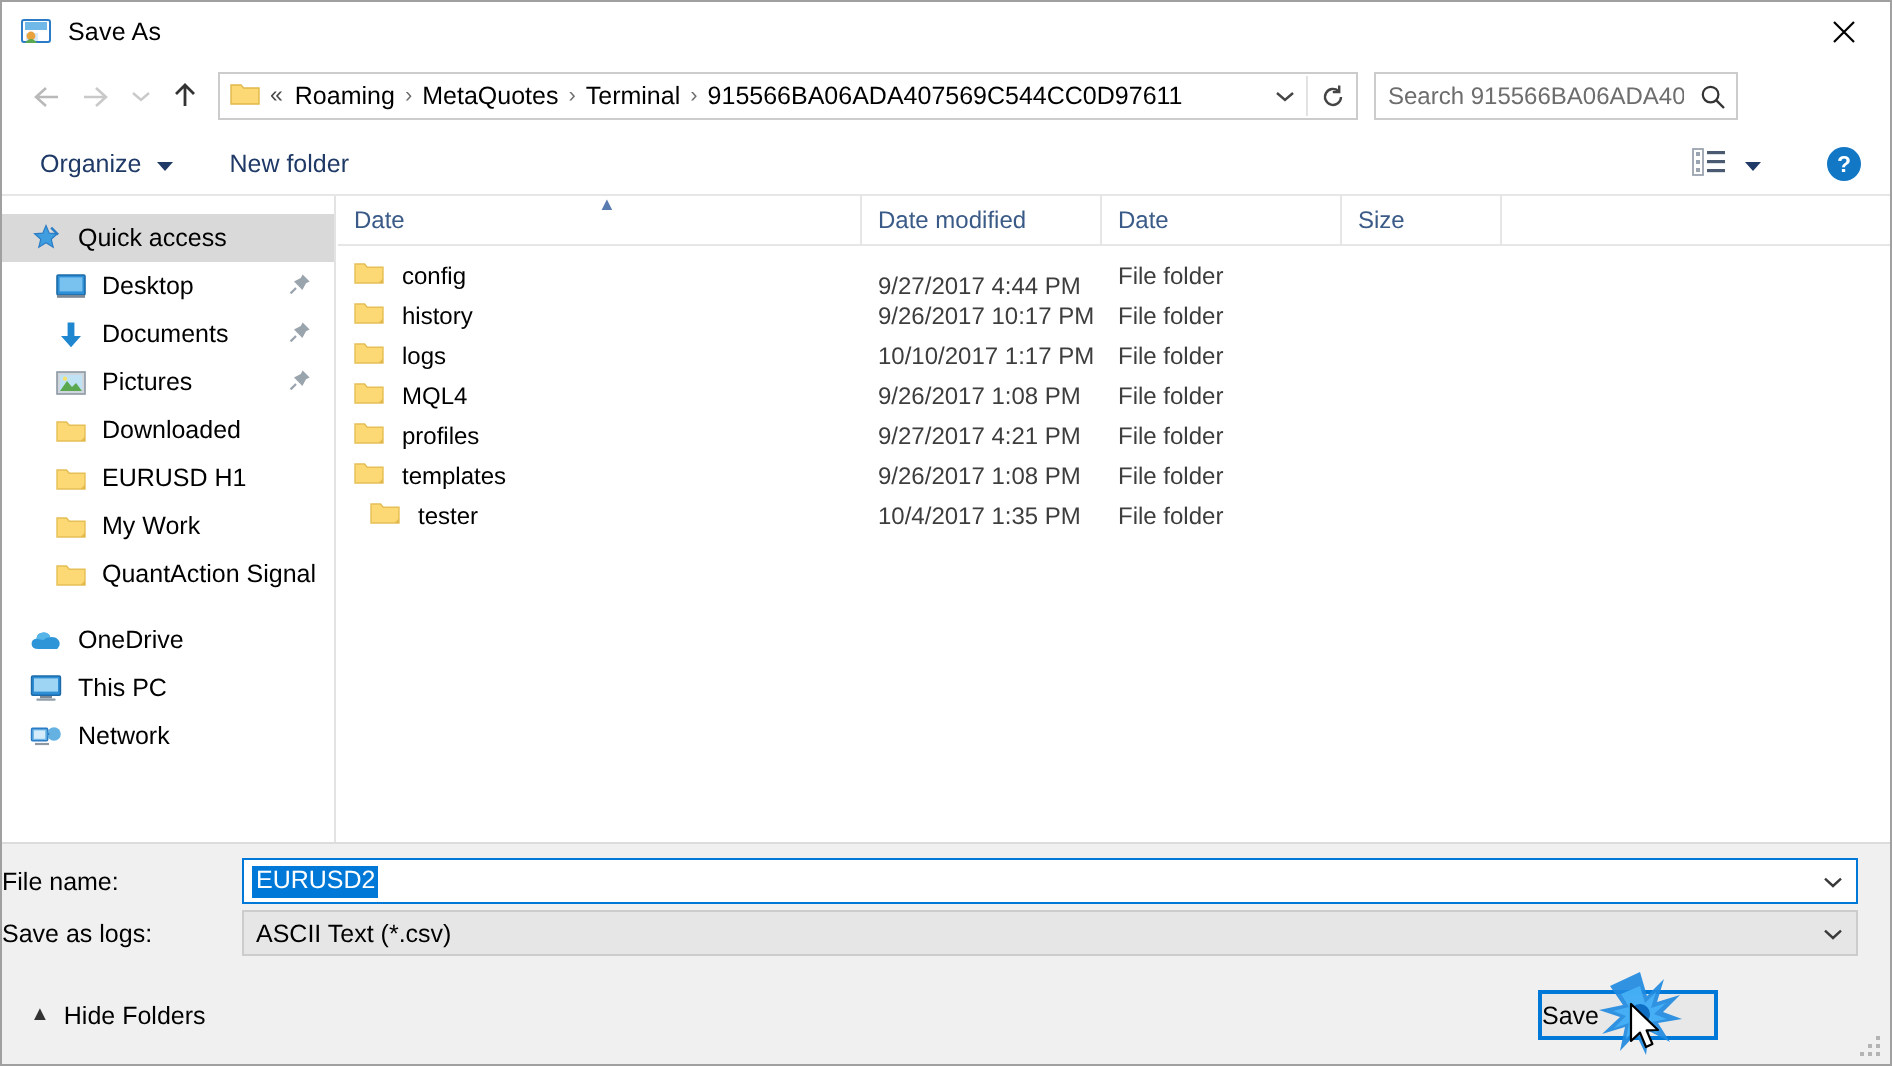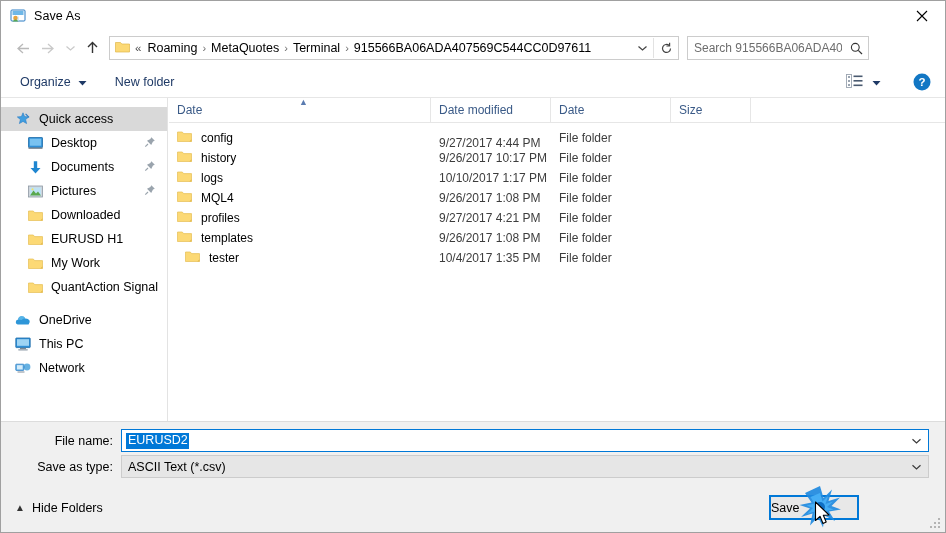--- a/index.html
+++ b/index.html
@@ -268,21 +268,21 @@
     border-top: 1px solid #dcdcdc;
   }
   .form-row {
     position: absolute;
     display: flex; align-items: center;
   }
   #row-filename { left: 0; top: 7px; width: 944px; height: 23px; }
   #row-filetype { left: 0; top: 33px; width: 944px; height: 23px; }
   .form-label {
     width: 120px;
-    text-align: right;
+    text-align: left;
     padding-right: 8px;
     font-size: 12.5px;
     color: #000;
   }
   #filename-combo {
     width: 808px; height: 23px;
     border: 1px solid #0078d7;
     background: #ffffff;
     display: flex; align-items: center;
     overflow: hidden;
@@ -758,21 +758,21 @@
         <span id="filename-value">EURUSD2</span>
         <span id="filename-caret">
           <svg width="11" height="8" viewBox="0 0 11 8">
             <path d="M1.5 2.3 L5.5 6 L9.5 2.3" stroke="#3a3a3a" stroke-width="1.2" fill="none"></path>
           </svg>
         </span>
       </div>
     </div>
 
     <div id="row-filetype" class="form-row">
-      <span class="form-label">Save as type:</span>
+      <span class="form-label">Save as logs:</span>
       <div id="filetype-combo">
         <span id="filetype-value">ASCII Text (*.csv)</span>
         <span id="filetype-caret">
           <svg width="11" height="8" viewBox="0 0 11 8">
             <path d="M1.5 2.3 L5.5 6 L9.5 2.3" stroke="#3a3a3a" stroke-width="1.2" fill="none"></path>
           </svg>
         </span>
       </div>
     </div>
   </div>

